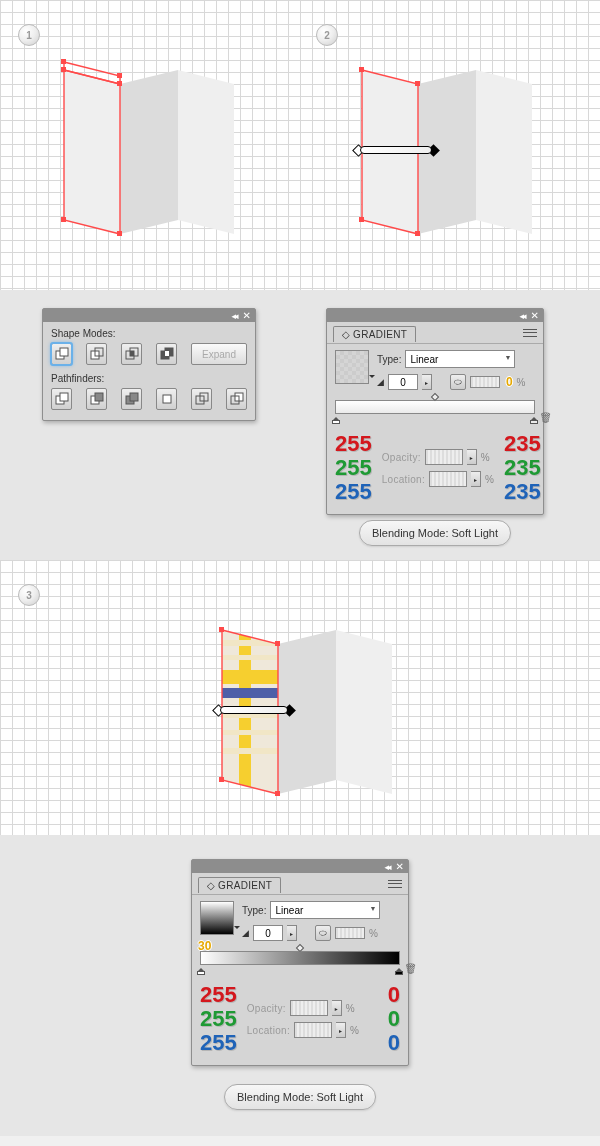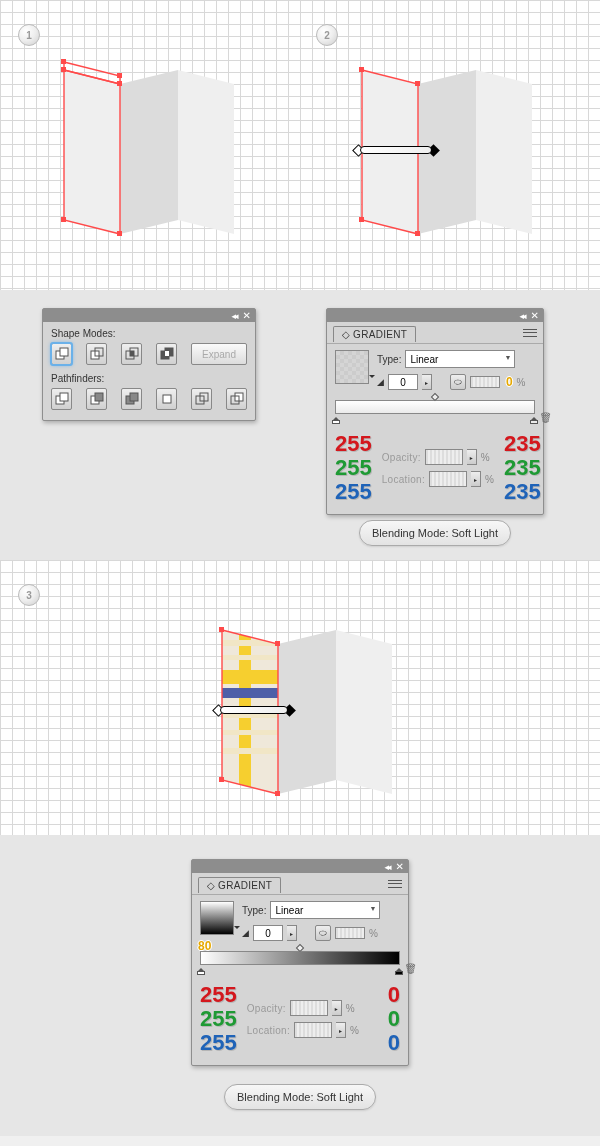--- a/index.html
+++ b/index.html
@@ -465,21 +465,21 @@
             <span class="tri">◢</span>
             <input class="mini-input" value="0" style="">
             <div class="stepper">▸</div>
             <div style="width:10px;"></div>
             <div class="chainlink">⬭</div>
             <div class="ar-box"></div>
             <span class="pct">%</span>
           </div>
         </div>
       </div>
-      <div class="badge50" style="left:6px; top:44px;">80</div>
+      <div class="badge50" style="left:6px; top:44px;">30</div>
 
       <div class="grad-bar dark">
         <div class="mid-dia"></div>
         <div class="stop stop-left">
             <div class="tip"></div>
             <div class="box"></div>
           </div>
         <div class="stop right stop-right">
             <div class="tip"></div>
             <div class="box" style="background:#000;"></div>

